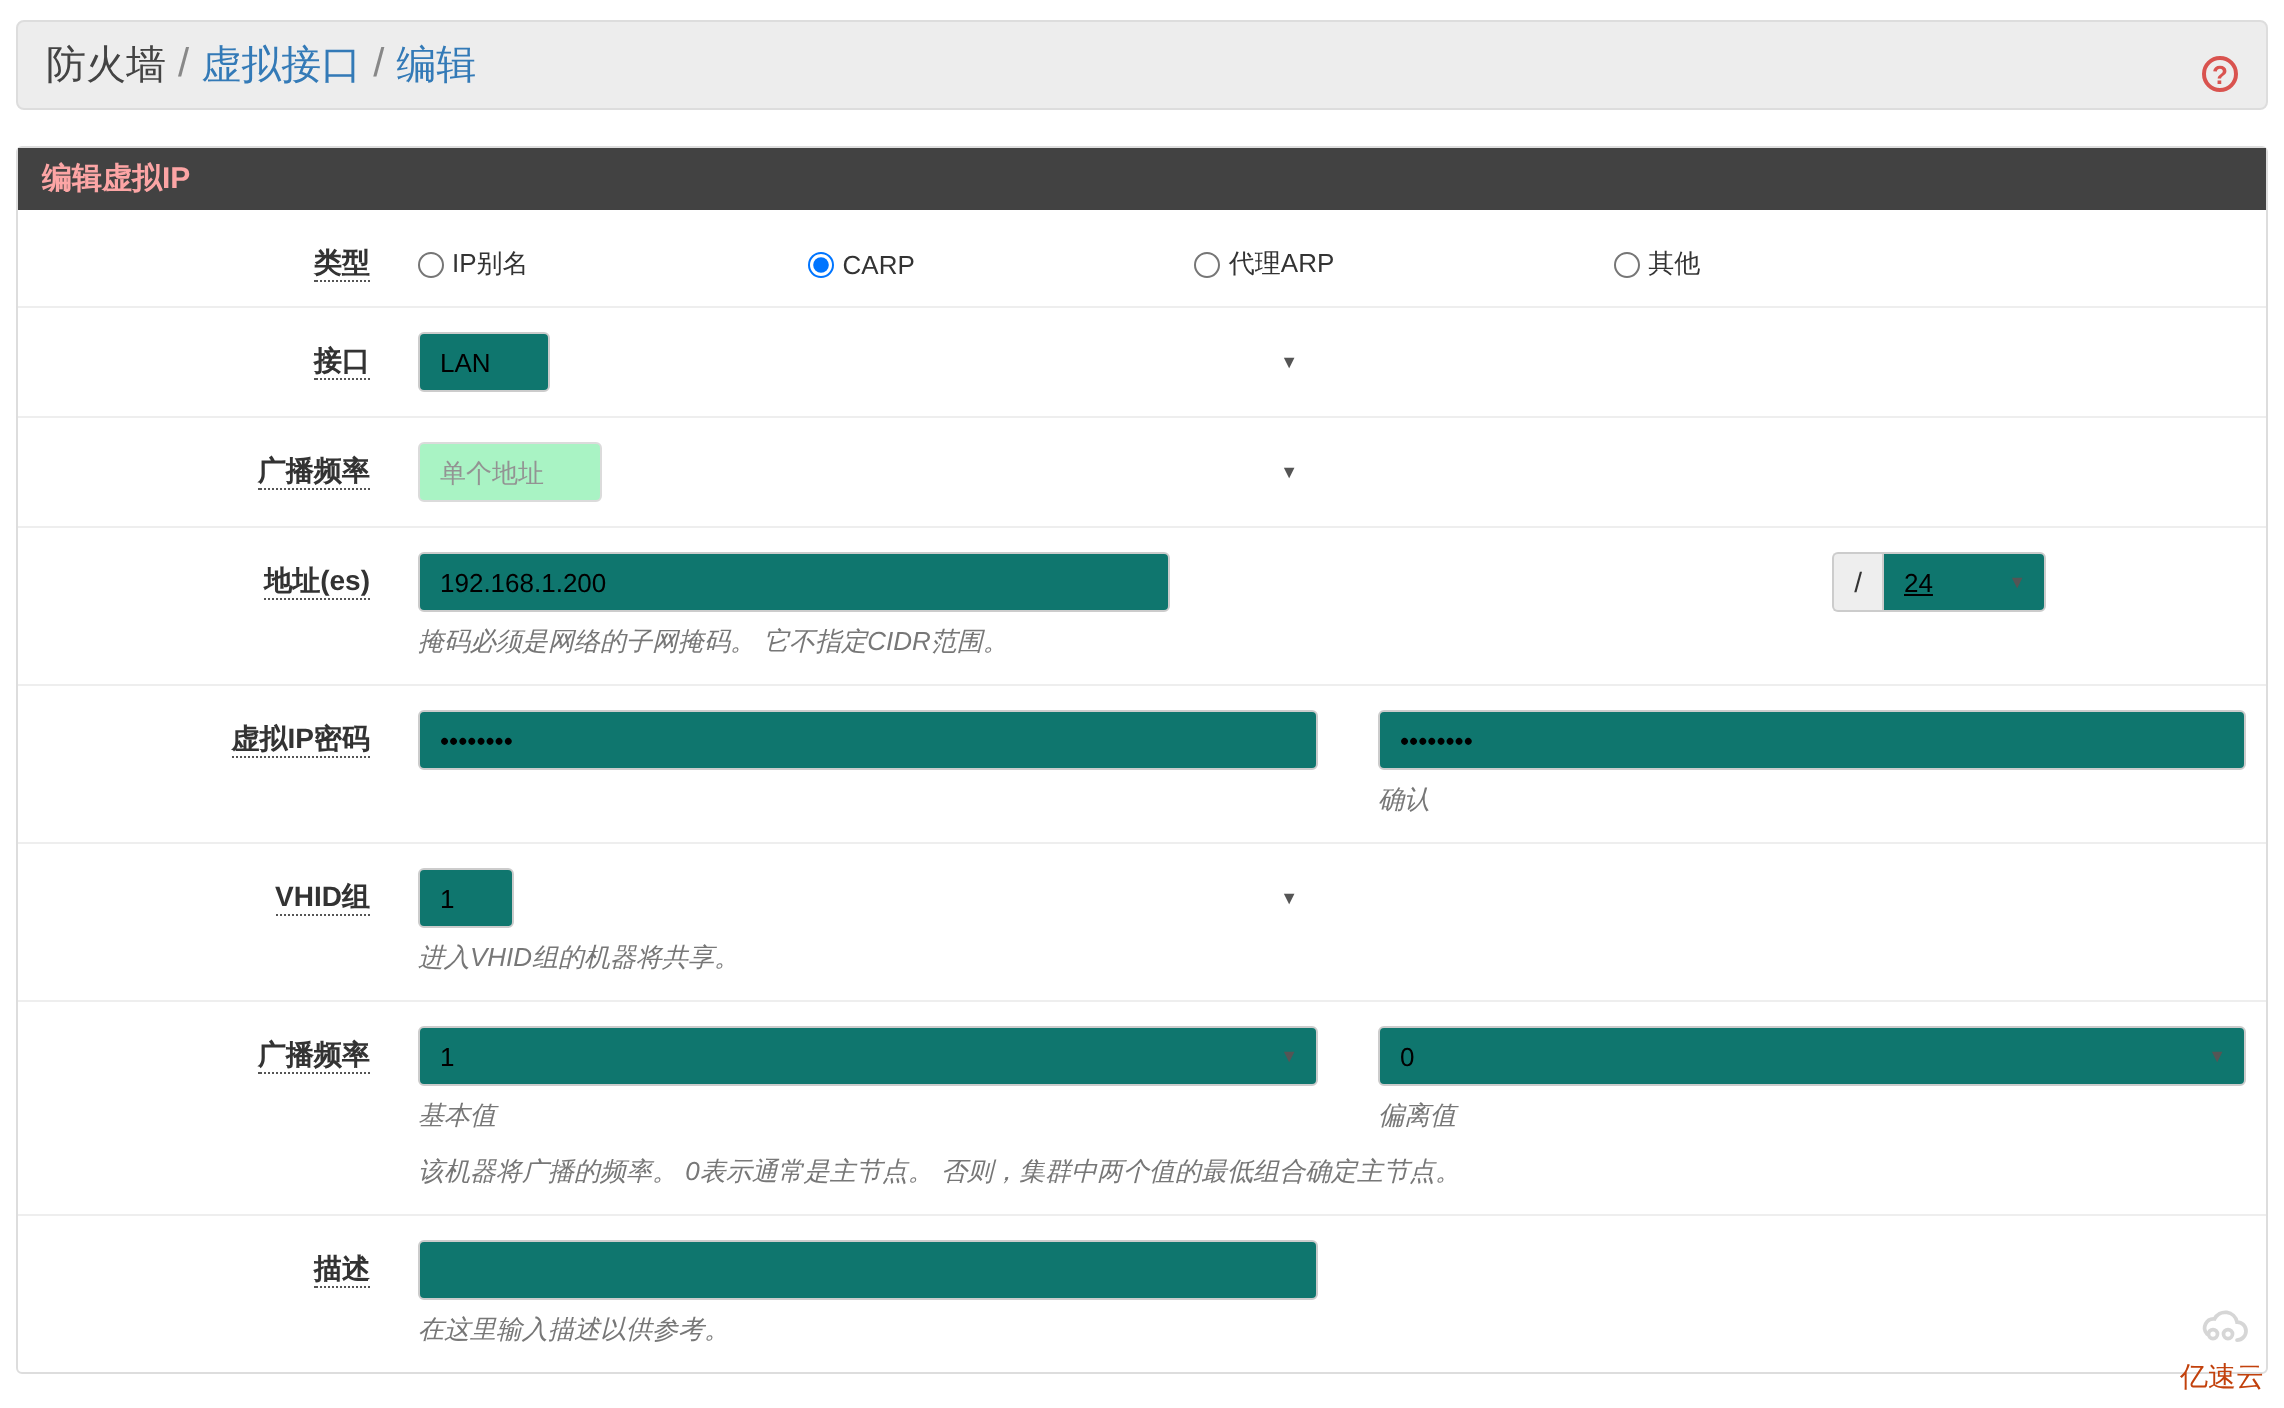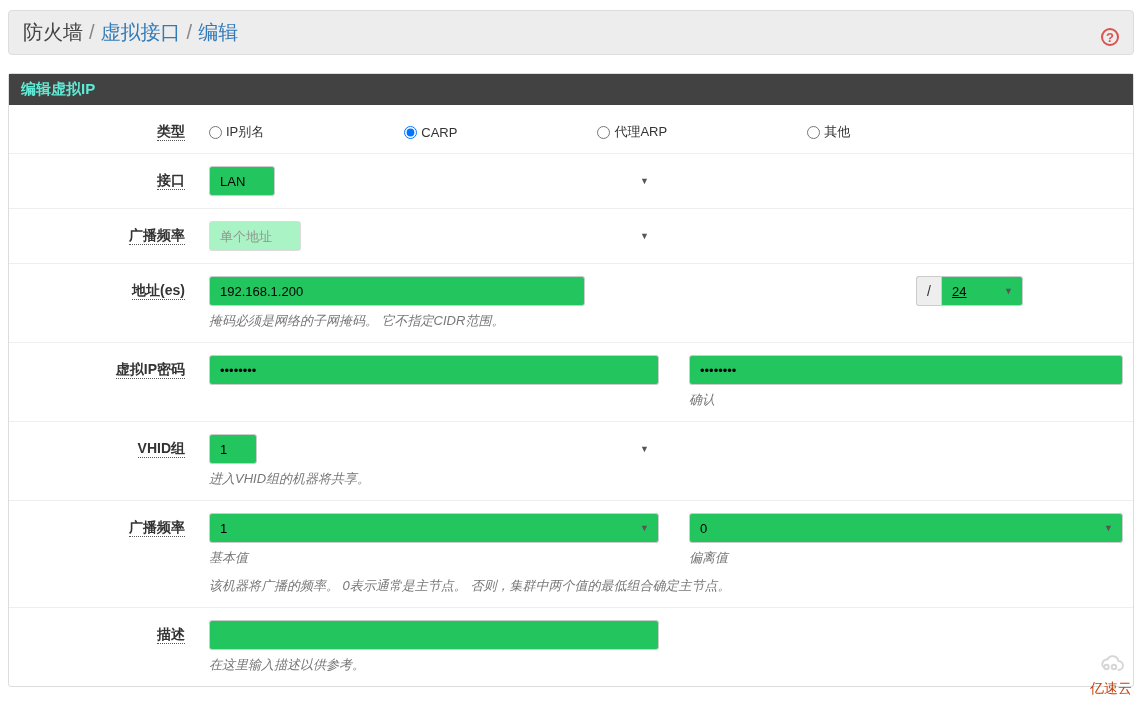--- a/index.html
+++ b/index.html
@@ -40,21 +40,21 @@
   display: inline-flex;
   align-items: center; justify-content: center;
 }
 .panel {
   margin: 18px 8px 0 8px;
   border: 1px solid #ddd;
   border-radius: 3px;
 }
 .panel-heading {
   background: #424242;
-  color: #5eead4;
+  color: #fca5a5;
   font-weight: bold;
   padding: 6px 12px;
   font-size: 15px;
 }
 .panel-body {
   padding: 0;
 }
 .form-row {
   display: flex;
   align-items: flex-start;
@@ -90,21 +90,21 @@
   gap: 4px;
   font-size: 13px;
 }
 .radio-item input { margin: 0; }
 select, input[type=text], input[type=password] {
   height: 30px;
   padding: 4px 10px;
   border: 1px solid #ccc;
   border-radius: 3px;
   font-size: 13px;
-  background: #22c55e;
+  background: #0f766e;
 }
 select { appearance: none; background-image: none; padding-right: 28px; position: relative; }
 .select-wrap {
   position: relative;
   display: inline-block;
 }
 .select-wrap::after {
   content: "▼";
   font-size: 9px;
   color: #555;

